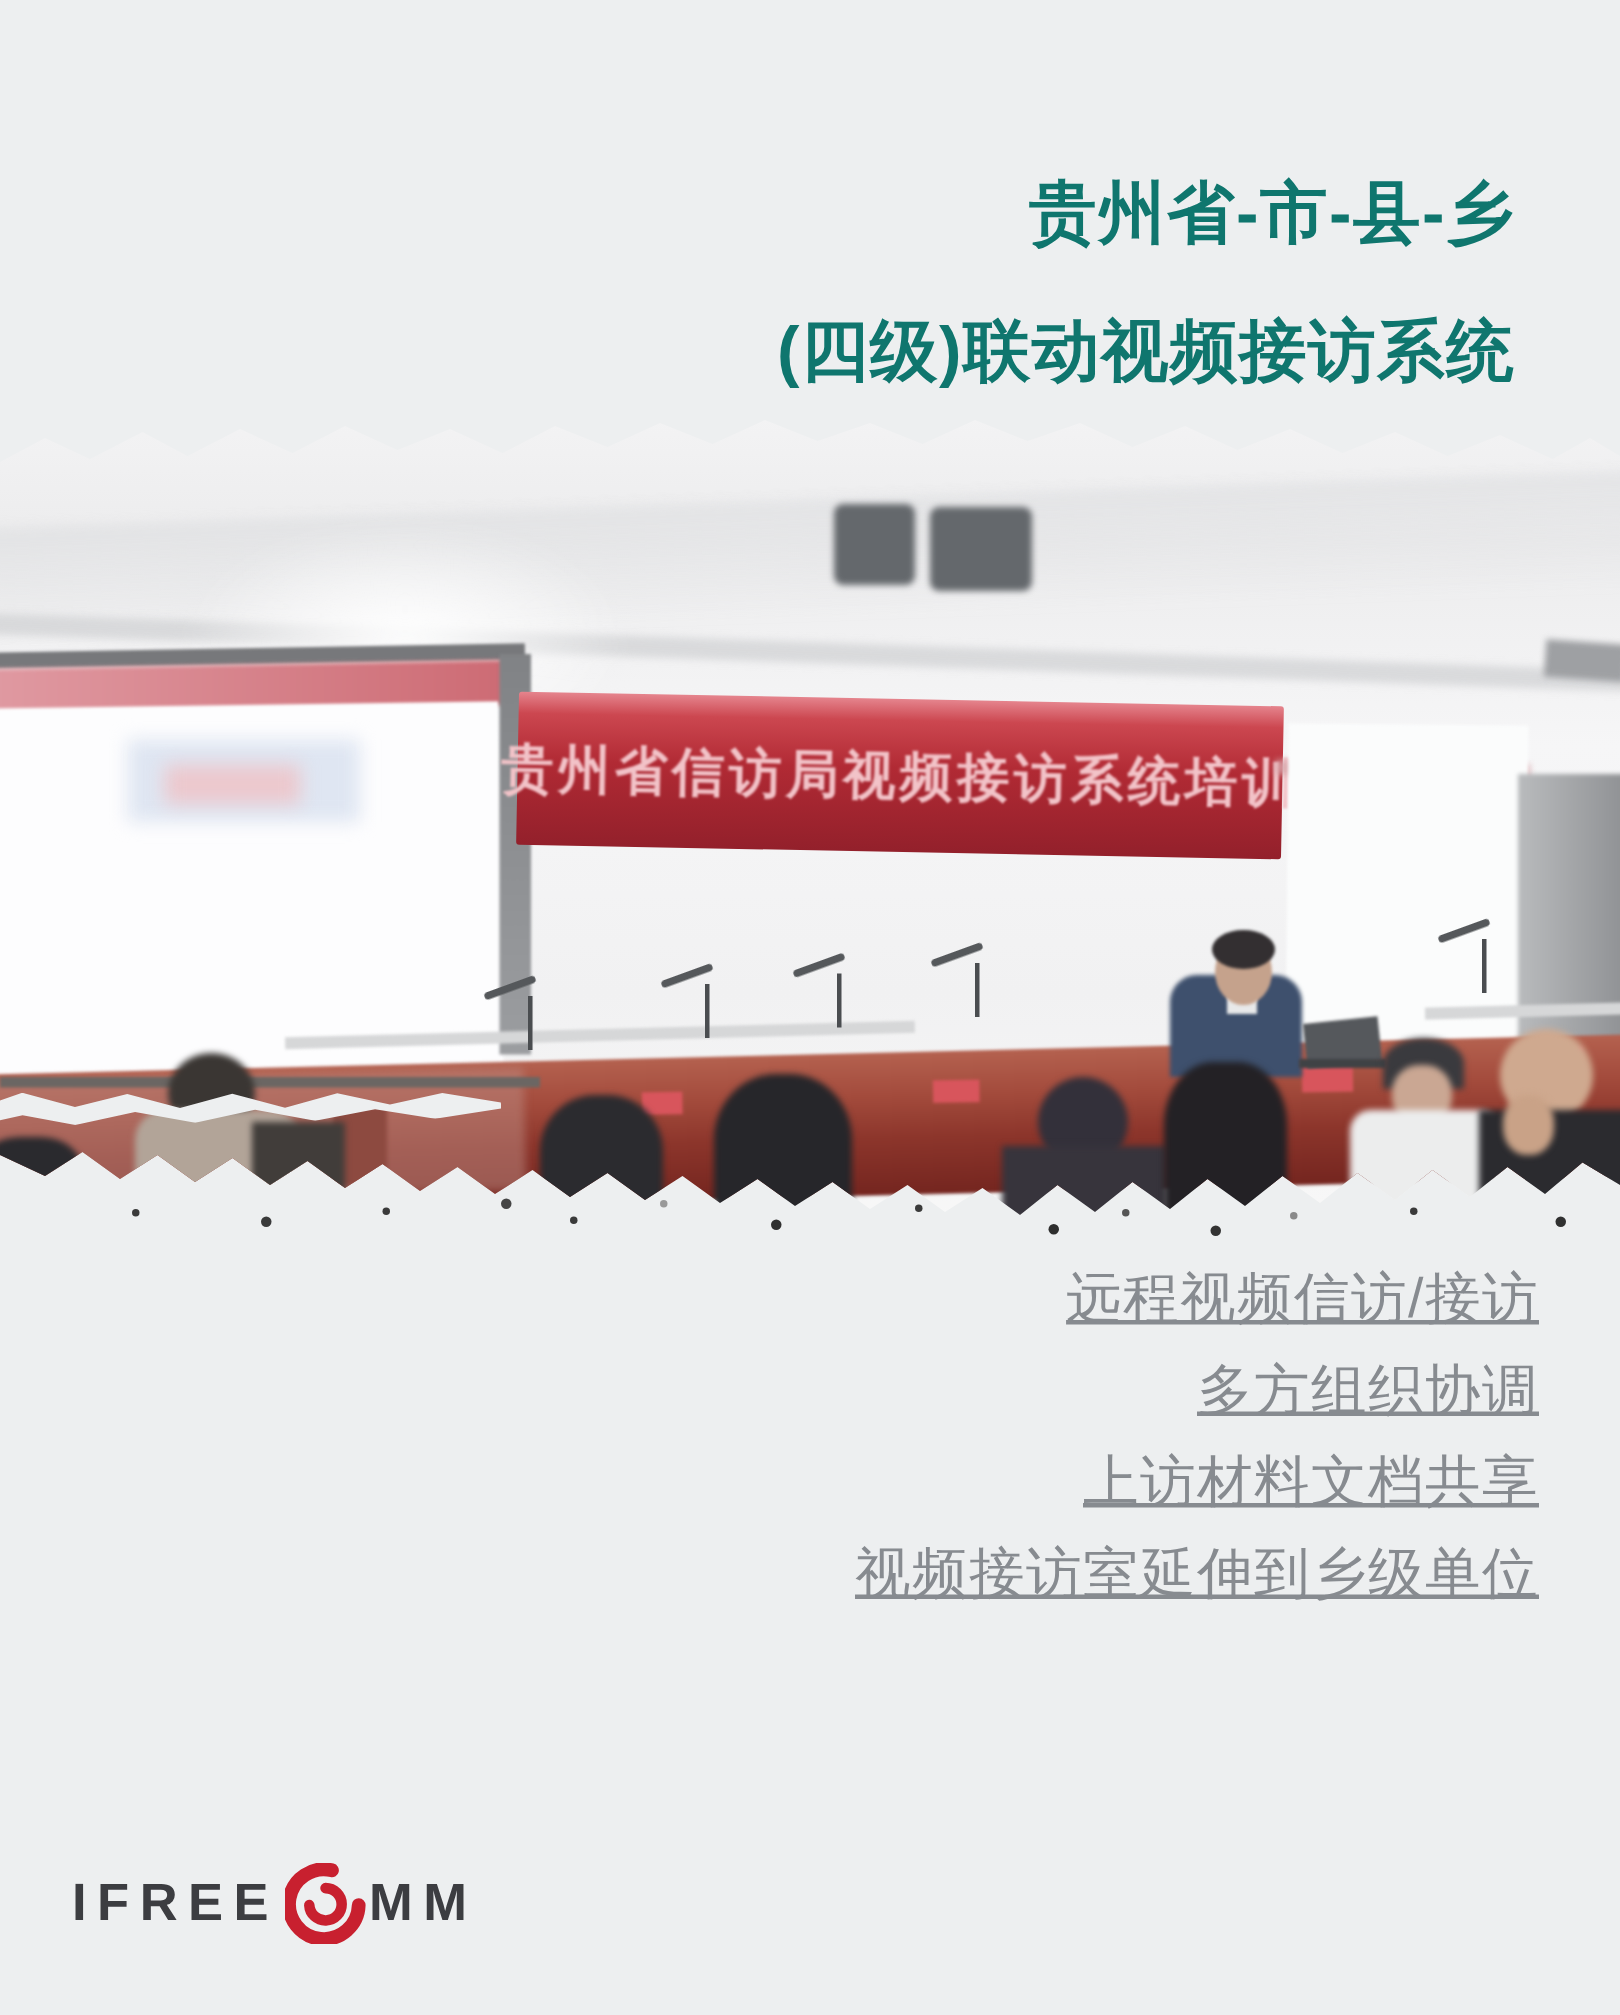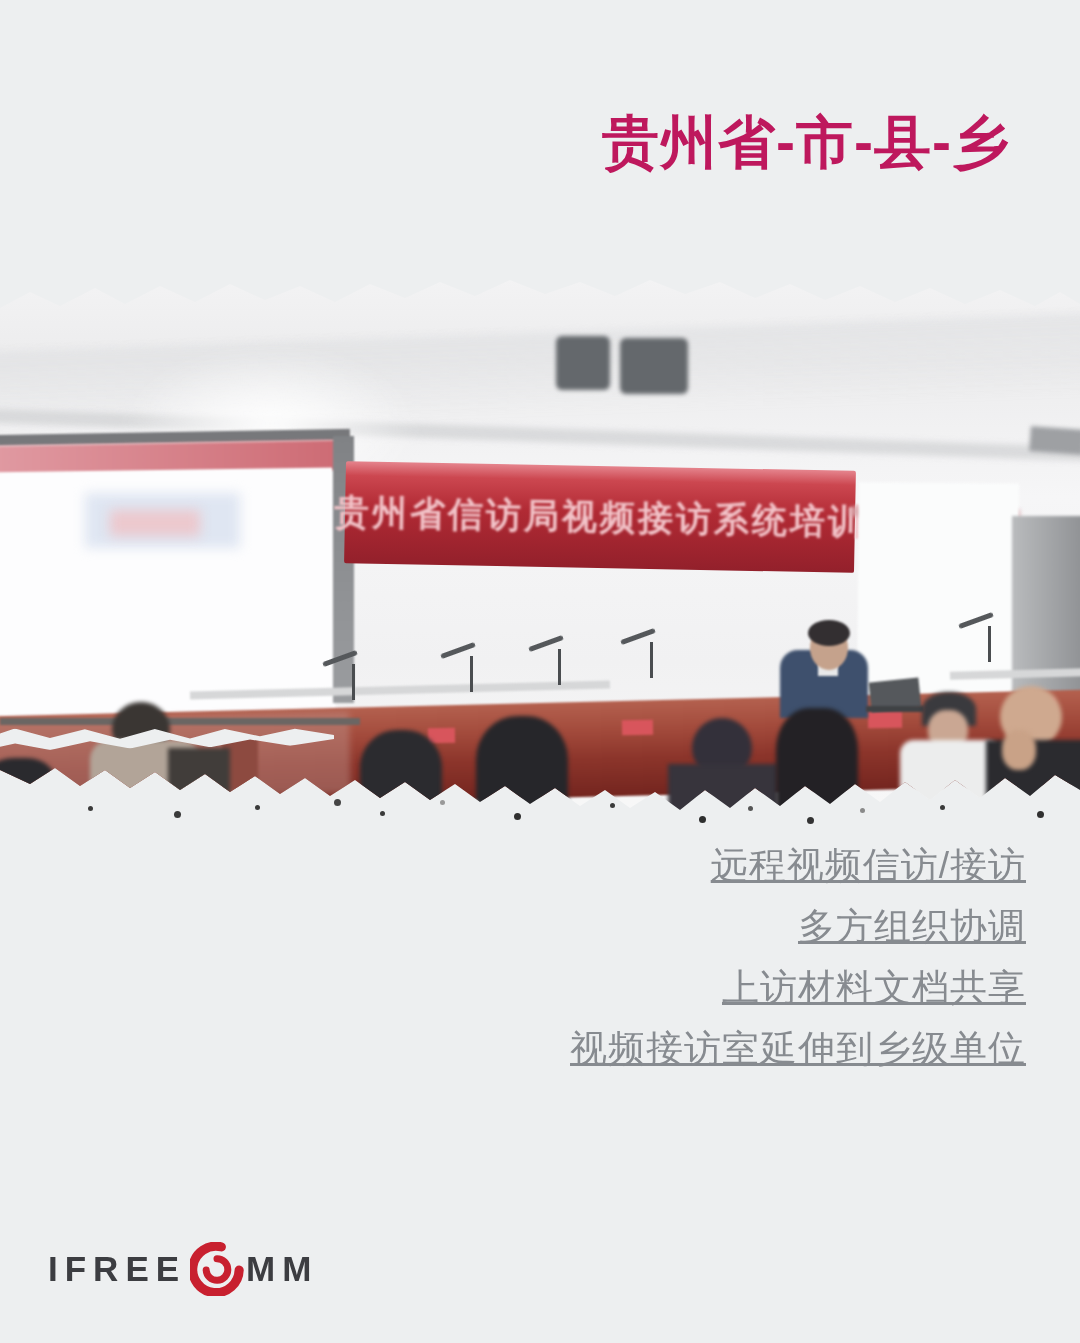--- a/index.html
+++ b/index.html
@@ -6,22 +6,22 @@
   body{
     width:1080px;height:1343px;position:relative;overflow:hidden;
     background:#edeff0;
     font-family:"Liberation Sans","DejaVu Sans",sans-serif;
   }
   .abs{position:absolute;}
 
   
   .title{
     top:96px;right:70px;text-align:right;
-    font-size:57px;font-weight:700;line-height:92px;
-    color:#be185d;letter-spacing:1px;white-space:nowrap;
+    font-size:45px;font-weight:700;line-height:92px;
+    color:#0f766e;letter-spacing:1px;white-space:nowrap;
   }
 
   
   .photo{
     top:278px;left:0;width:1080px;height:548px;overflow:hidden;
     clip-path:polygon(0px 30px,30px 14px,60px 28px,95px 10px,125px 26px,160px 8px,195px 24px,230px 6px,265px 22px,300px 8px,335px 24px,370px 6px,405px 20px,440px 4px,475px 18px,510px 2px,545px 16px,580px 4px,615px 18px,650px 2px,685px 16px,720px 4px,755px 20px,790px 6px,825px 22px,860px 8px,895px 24px,930px 10px,965px 26px,1000px 12px,1035px 28px,1060px 14px,1080px 26px,1080px 512px,1055px 497px,1030px 518px,1005px 500px,980px 520px,955px 502px,930px 522px,905px 504px,880px 524px,855px 506px,830px 526px,805px 508px,780px 528px,755px 510px,730px 530px,705px 512px,680px 532px,655px 514px,630px 530px,605px 512px,580px 528px,555px 510px,530px 526px,505px 508px,480px 524px,455px 506px,430px 522px,405px 504px,380px 520px,355px 502px,330px 518px,305px 500px,280px 516px,255px 498px,230px 514px,205px 496px,180px 512px,155px 494px,130px 510px,105px 492px,80px 508px,55px 490px,30px 506px,0px 492px);
   }
   .photo-base{inset:0;background:linear-gradient(180deg,#f3f3f4 0%,#ececed 15%,#f6f6f7 40%,#f1f1f2 70%,#f8f8f8 100%);}
   .ceiling-band{left:-20px;top:55px;width:1120px;height:80px;background:linear-gradient(180deg,#dfe0e2,rgba(223,224,226,0));transform:rotate(-2deg);filter:blur(4px);opacity:.7;}
   .ceiling-line{left:-20px;top:150px;width:1120px;height:14px;background:#d3d4d6;transform:rotate(2deg);filter:blur(3px);opacity:.8;}
@@ -74,20 +74,21 @@
   
   .logo{left:48px;top:1242px;height:54px;display:flex;align-items:center;}
   .logo-text{font-size:35px;font-weight:800;color:#3c3d41;letter-spacing:7px;line-height:54px;}
   .logo svg{display:block;margin:0 2px 0 4px;}
 </style>
 </head>
 <body>
 
 <div class="abs title">
   <div>贵州省-市-县-乡</div>
+  <div>(四级)联动视频接访系统</div>
 </div>
 
 <div class="abs photo">
   <div class="abs photo-base"></div>
   <div class="abs ceiling-band"></div>
   <div class="abs ceiling-line"></div>
   <div class="abs vent" style="left:556px;top:58px;width:54px;height:54px;"></div>
   <div class="abs vent" style="left:620px;top:60px;width:68px;height:56px;"></div>
   <div class="abs bloom"></div>
   <div class="abs lline"></div>

